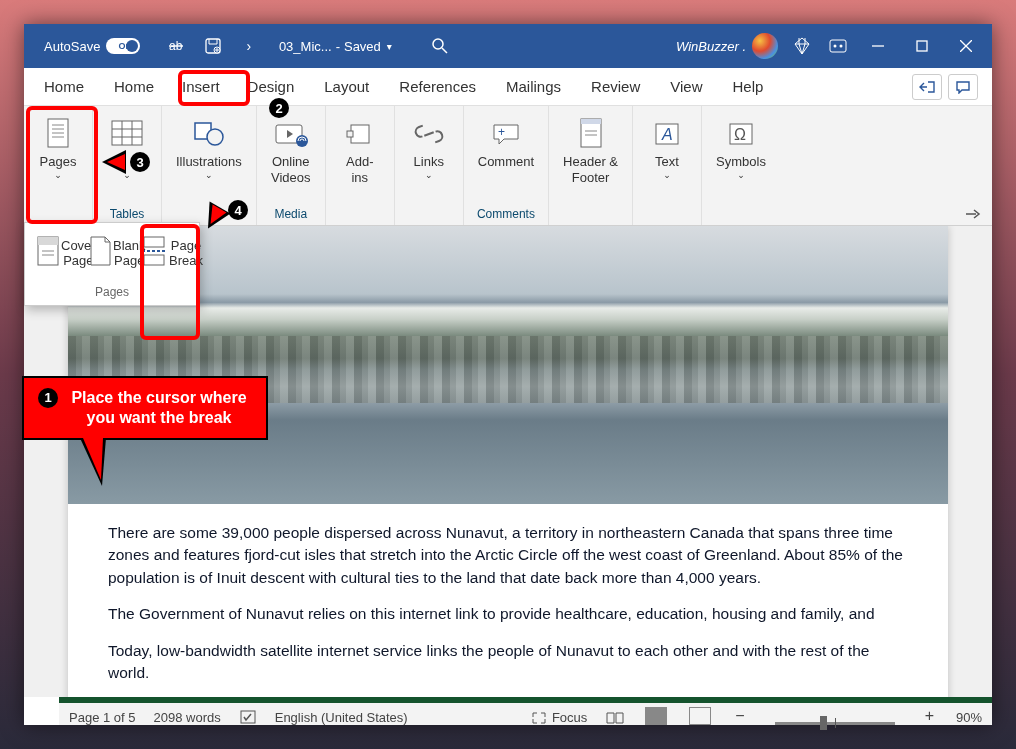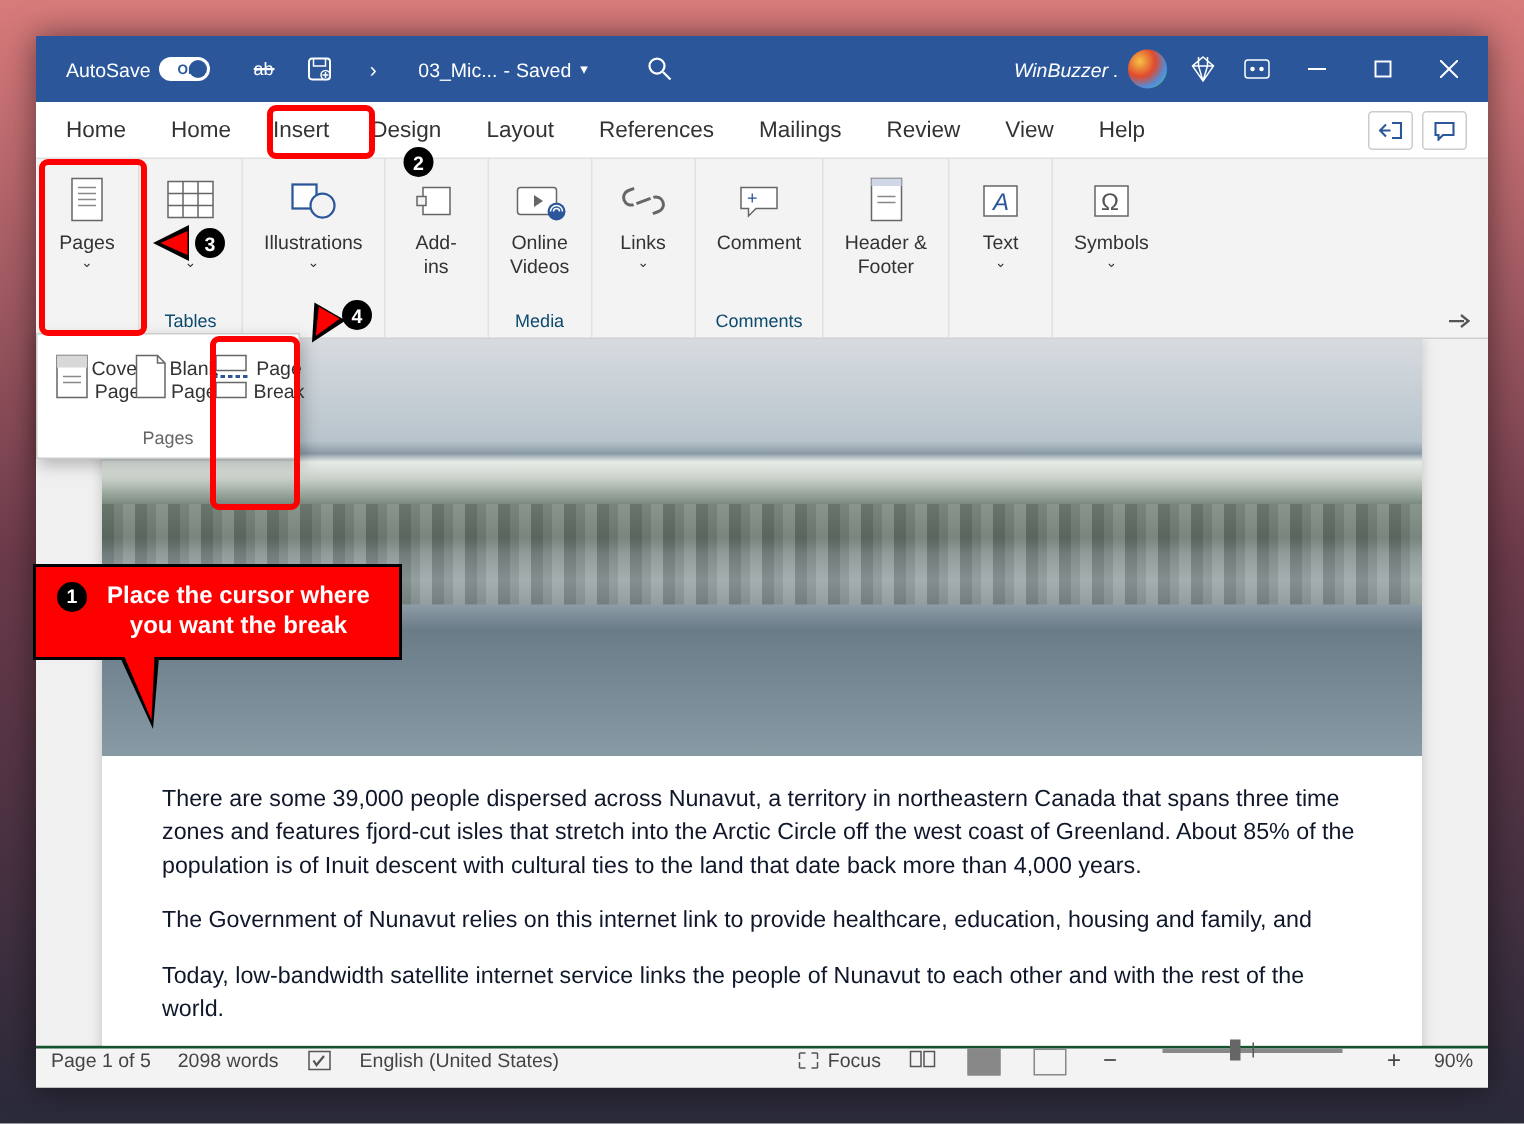--- a/index.html
+++ b/index.html
@@ -57,21 +57,21 @@
   .callout-tail::after { content: ""; position: absolute; border-left: 18px solid transparent; border-right: 2px solid transparent; border-top: 42px solid #ff0000; left: 1px; top: 0; }
 
   .badge { display: inline-flex; width: 20px; height: 20px; border-radius: 50%; background: #000; color: #fff; font-weight: bold; font-size: 13px; align-items: center; justify-content: center; flex-shrink: 0; }
   .badge-abs { position: absolute; z-index: 30; }
   .arrow-left { position: absolute; width: 0; height: 0; border-top: 12px solid transparent; border-bottom: 12px solid transparent; border-right: 24px solid #000; z-index: 29; }
   .arrow-left::after { content: ""; position: absolute; border-top: 8px solid transparent; border-bottom: 8px solid transparent; border-right: 18px solid #ff0000; left: 5px; top: -8px; }
 
   .red-box { position: absolute; border: 4px solid #ff0000; border-radius: 6px; z-index: 25; pointer-events: none; }
 
   
-  .statusbar { height: 28px; background: #f3f3f3; border-top: 2px solid #14532d; display: flex; align-items: flex-start; font-size: 13px; color: #444; padding: 0 10px; gap: 18px; }
+  .statusbar { height: 28px; background: #f3f3f3; border-top: 6px solid #14532d; display: flex; align-items: flex-end; font-size: 13px; color: #444; padding: 0 10px; gap: 18px; margin-left: 35px; }
   .statusbar .spacer { flex: 1; }
   .zoom-slider { width: 120px; height: 3px; background: #888; position: relative; margin: 0 8px; }
   .zoom-slider::before { content: ""; position: absolute; width: 1px; height: 10px; background: #555; left: 50%; top: -4px; }
   .zoom-slider::after { content: ""; position: absolute; width: 7px; height: 14px; background: #666; left: 38%; top: -6px; }
   .view-btn { width: 22px; height: 18px; border: 1px solid #888; display: inline-block; margin: 0 2px; }
   .view-btn.active { background: #888; }
 
   svg { display: block; }
 </style>
 </head>
@@ -218,46 +218,46 @@
             </div>
           <span>Illustrations</span>
           <span style="font-size:9px">⌄</span>
         </div>
       </div>
     </div>
     <div class="rgroup">
       <div class="rrow">
         <div class="ritem">
           <div class="ricon">
-              <svg width="30" height="30" viewBox="0 0 30 30">
-                <rect x="6" y="6" width="18" height="18" fill="#fff" stroke="#666"></rect>
-                <rect x="2" y="12" width="6" height="6" fill="#f3f3f3" stroke="#666"></rect>
-              </svg>
-            </div>
-          <span style="white-space:pre-line">Add-
-ins</span>
-        </div>
-      </div>
-    </div>
-    <div class="rgroup">
-      <div class="rrow">
-        <div class="ritem">
-          <div class="ricon">
               <svg width="36" height="30" viewBox="0 0 36 30">
                 <rect x="3" y="6" width="26" height="18" rx="2" fill="#fff" stroke="#666"></rect>
                 <path d="M14 11 L20 15 L14 19 Z" fill="#666"></path>
                 <circle cx="29" cy="22" r="6" fill="#2b579a"></circle>
                 <path d="M25 22 a4 4 0 0 1 8 0 M27 22 a2 2 0 0 1 4 0" fill="none" stroke="#fff" stroke-width="1"></path>
               </svg>
             </div>
           <span style="white-space:pre-line">Online
 Videos</span>
         </div>
       </div>
       <div class="rgroup-label">Media</div>
+    </div>
+    <div class="rgroup">
+      <div class="rrow">
+        <div class="ritem">
+          <div class="ricon">
+              <svg width="30" height="30" viewBox="0 0 30 30">
+                <rect x="6" y="6" width="18" height="18" fill="#fff" stroke="#666"></rect>
+                <rect x="2" y="12" width="6" height="6" fill="#f3f3f3" stroke="#666"></rect>
+              </svg>
+            </div>
+          <span style="white-space:pre-line">Add-
+ins</span>
+        </div>
+      </div>
     </div>
     <div class="rgroup">
       <div class="rrow">
         <div class="ritem">
           <div class="ricon">
               <svg width="30" height="24" viewBox="0 0 30 24">
                 <path d="M8 12 a5 5 0 0 1 0-10 h4 M22 12 a5 5 0 0 1 0 10 h-4 M10 12 h10" fill="none" stroke="#666" stroke-width="2" transform="rotate(-20 15 12)"></path>
               </svg>
             </div>
           <span>Links</span>

